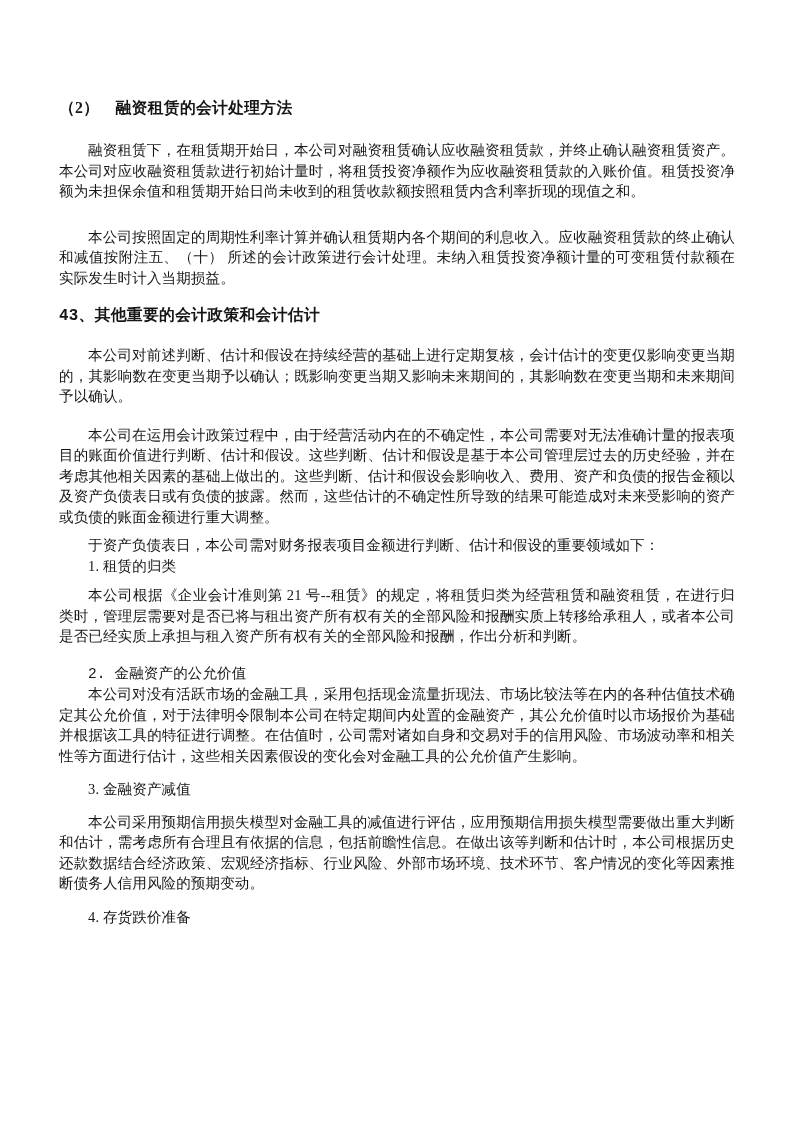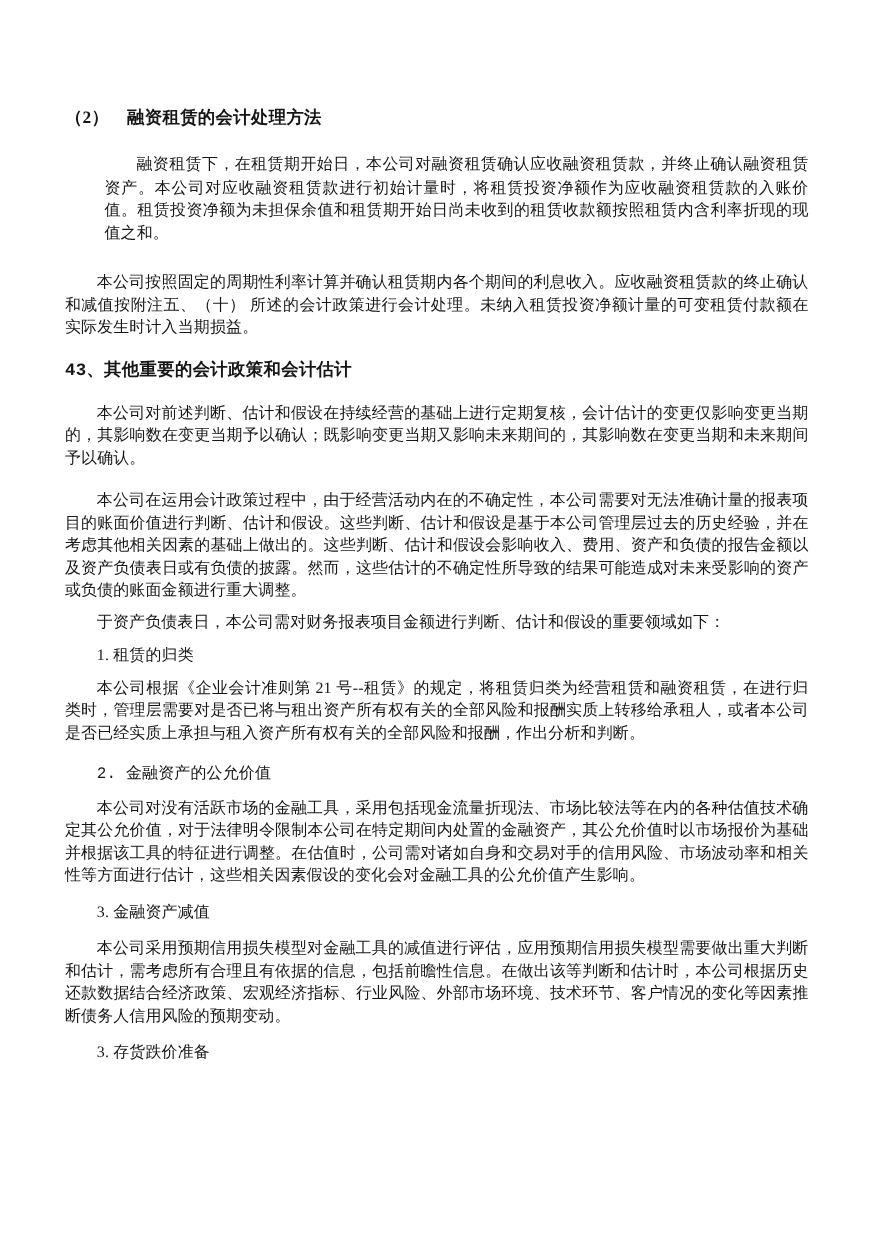--- a/index.html
+++ b/index.html
@@ -35,27 +35,27 @@
     letter-spacing: 0.15px;
   }
   .subitem {
     margin: 0;
     text-indent: 2em;
     text-align: left;
     letter-spacing: 0.15px;
   }
   .mt8  { margin-top: 8px; }
   .mt9  { margin-top: 9px; }
-  .mt10 { margin-top: 10px; }
+  .mt10 { }
   .mt11 { margin-top: 25px; }
   .mt12 { margin-top: 12px; }
   .mt13 { margin-top: 13px; }
   .mt17 { margin-top: 17px; font-family: Liberation Mono, monospace; }
   .mt18 { margin-top: 18px; }
-  .mt21 { margin-top: 21px; margin-left: 36px; }
+  .mt21 { margin-top: 21px; }
 </style>
 </head>
 <body>
 
 <div class="page">
   <h3 class="heading">（2）　融资租赁的会计处理方法</h3>
 
   <p class="para mt21">融资租赁下，在租赁期开始日，本公司对融资租赁确认应收融资租赁款，并终止确认融资租赁资产。本公司对应收融资租赁款进行初始计量时，将租赁投资净额作为应收融资租赁款的入账价值。租赁投资净额为未担保余值和租赁期开始日尚未收到的租赁收款额按照租赁内含利率折现的现值之和。</p>
 
   <p class="para mt11">本公司按照固定的周期性利率计算并确认租赁期内各个期间的利息收入。应收融资租赁款的终止确认和减值按附注五、（十） 所述的会计政策进行会计处理。未纳入租赁投资净额计量的可变租赁付款额在实际发生时计入当期损益。</p>
@@ -74,14 +74,14 @@
 
   <p class="subitem mt17">2. 金融资产的公允价值</p>
 
   <p class="para mt10">本公司对没有活跃市场的金融工具，采用包括现金流量折现法、市场比较法等在内的各种估值技术确定其公允价值，对于法律明令限制本公司在特定期间内处置的金融资产，其公允价值时以市场报价为基础并根据该工具的特征进行调整。在估值时，公司需对诸如自身和交易对手的信用风险、市场波动率和相关性等方面进行估计，这些相关因素假设的变化会对金融工具的公允价值产生影响。</p>
 
   <p class="subitem mt13">3. 金融资产减值</p>
 
 
   <p class="para mt12">本公司采用预期信用损失模型对金融工具的减值进行评估，应用预期信用损失模型需要做出重大判断和估计，需考虑所有合理且有依据的信息，包括前瞻性信息。在做出该等判断和估计时，本公司根据历史还款数据结合经济政策、宏观经济指标、行业风险、外部市场环境、技术环节、客户情况的变化等因素推断债务人信用风险的预期变动。</p>
 
-  <p class="subitem mt13">3. 存货跌价准备</p>
+  <p class="subitem mt13">4. 存货跌价准备</p>
 </div>
 
 </body></html>

